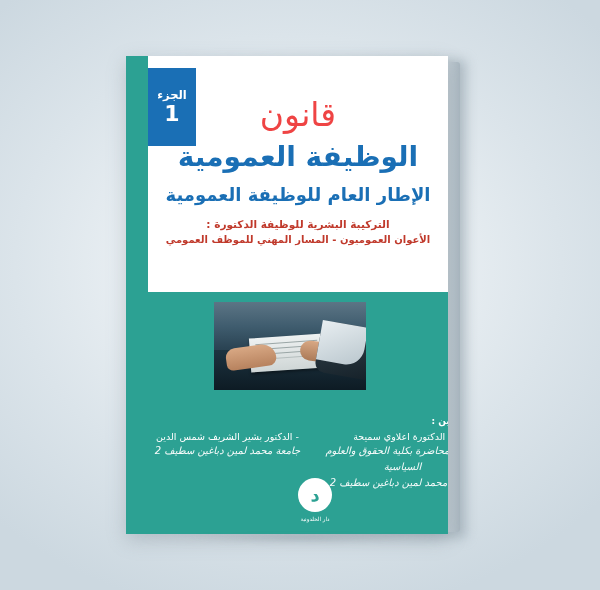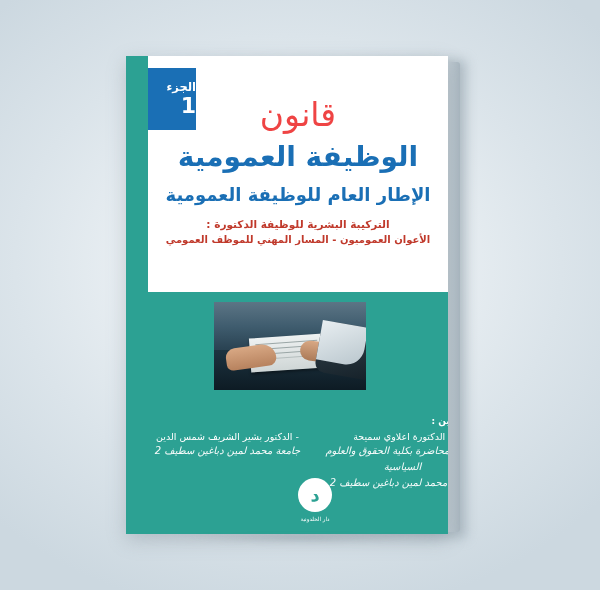--- a/index.html
+++ b/index.html
@@ -68,25 +68,26 @@
     background: #2ca193;
   }
   
 
   
   .part-tab {
     position: absolute;
     left: 22px;
     top: 12px;
     width: 48px;
-    height: 62px;
+    height: 78px;
     background: #1a6fb5;
     color: #ffffff;
     display: flex;
     flex-direction: column;
+    align-items: center;
     justify-content: center;
     line-height: 1.05;
   }
   .part-tab .part-word {
     font-size: 11.5px;
     font-weight: bold;
     letter-spacing: 0;
   }
   .part-tab .part-num {
     font-size: 22px;

